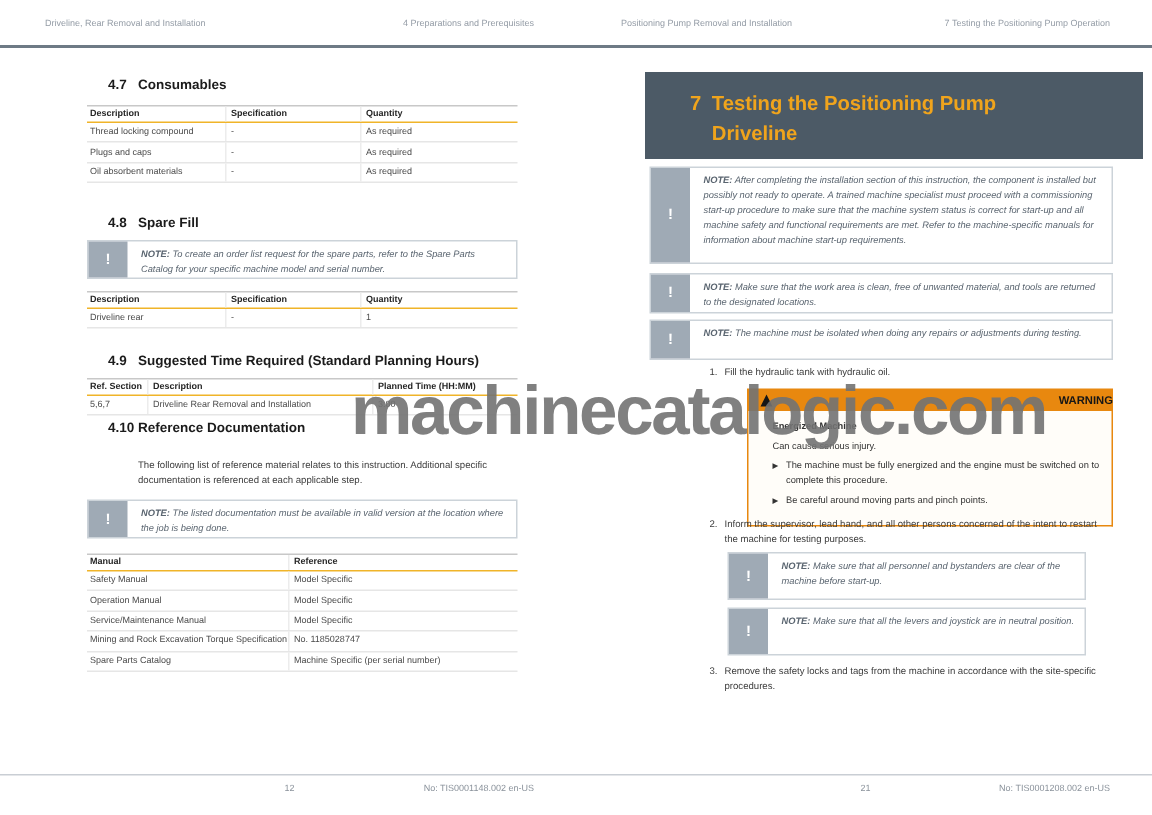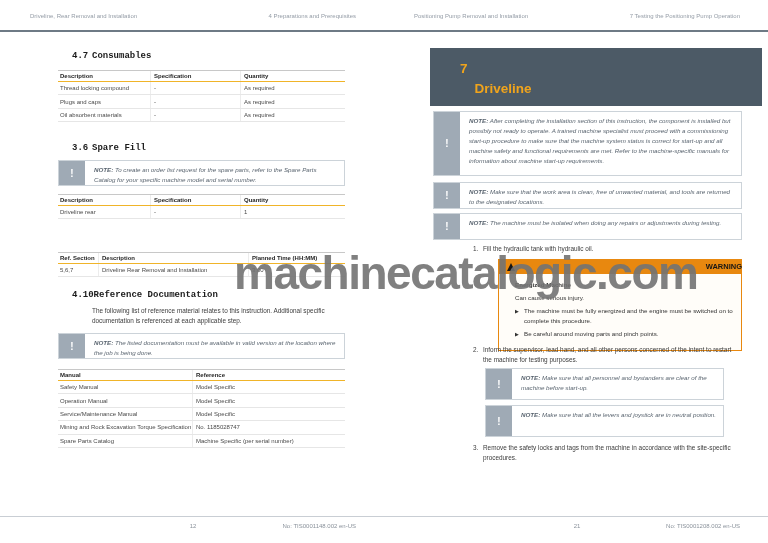--- a/index.html
+++ b/index.html
@@ -10,21 +10,21 @@
 
   .page { position:absolute; top:0; width:384px; height:543px; }
   #page-left { left:0; }
   #page-right { left:384px; }
 
   .pg-header { position:absolute; top:13px; left:30px; right:28px; display:flex; justify-content:space-between; font-size:6px; color:#949ca6; }
   .pg-footer { position:absolute; top:523px; left:30px; right:28px; font-size:6px; color:#8a929b; }
   .pg-footer .pgnum { position:absolute; left:0; right:0; text-align:center; }
   .pg-footer .docnum { position:absolute; right:0; }
 
-  .h2 { position:absolute; left:72px; font-size:9px; font-weight:bold; color:#1b1b1b; white-space:nowrap;font-family:Liberation Mono, monospace; }
+  .h2 { position:absolute; left:72px; font-size:9px; font-weight:bold; color:#1b1b1b; white-space:nowrap; }
   .h2 .num { display:inline-block; min-width:20px; }
 
   
   .tbl { position:absolute; left:58px; width:287px; font-size:6px; color:#4a4a4a; }
   .tr { display:flex; align-items:center; height:13.4px; border-bottom:1px solid #e6e6e6; }
   .tr.head { height:12px; border-top:1px solid #c8c8c8; border-bottom:1.6px solid #f0b429; font-weight:bold; color:#262626; }
   .td { padding-left:3px; overflow:hidden; white-space:nowrap; border-left:1px solid #ececec; height:100%; display:flex; align-items:center; }
   .td:first-child { border-left:none; padding-left:2px; }
   .t1c1{width:92px} .t1c2{width:90px} .t1c3{width:105px}
   .t3c1{width:40px} .t3c2{width:150px} .t3c3{width:97px}
@@ -90,56 +90,59 @@
       <div class="td t1c3">As required</div>
     </div>
     <div class="tr">
       <div class="td t1c1">Oil absorbent materials</div>
       <div class="td t1c2">-</div>
       <div class="td t1c3">As required</div>
     </div>
   </div>
 
   <div class="h2" style="top:143px">
-    <span class="num">3.6</span><span>Spare Fill</span>
+    <span class="num">4.8</span><span>Spare Fill</span>
   </div>
 
   <div class="note" style="left:58px; width:287px; top:160px; height:26px">
     <div class="icon">!</div>
     <div class="body"><span class="nl">NOTE:</span> <span>To create an order list request for the spare parts, refer to the Spare Parts Catalog for your specific machine model and serial number.</span></div>
   </div>
 
   <div class="tbl" style="top:194px">
     <div class="tr head">
       <div class="td t1c1">Description</div>
       <div class="td t1c2">Specification</div>
       <div class="td t1c3">Quantity</div>
     </div>
     <div class="tr">
       <div class="td t1c1">Driveline rear</div>
       <div class="td t1c2">-</div>
       <div class="td t1c3">1</div>
     </div>
   </div>
 
+  <div class="h2" style="top:235px">
+    <span class="num">4.9</span><span>Suggested Time Required (Standard Planning Hours)</span>
+  </div>
 
   <div class="tbl" style="top:252px">
     <div class="tr head">
       <div class="td t3c1">Ref. Section</div>
       <div class="td t3c2">Description</div>
       <div class="td t3c3">Planned Time (HH:MM)</div>
     </div>
     <div class="tr">
       <div class="td t3c1">5,6,7</div>
       <div class="td t3c2">Driveline Rear Removal and Installation</div>
       <div class="td t3c3">3:00</div>
     </div>
   </div>
 
-  <div class="h2" style="top:290px">
+  <div class="h2" style="top:280px">
     <span class="num">4.10</span><span>Reference Documentation</span>
   </div>
 
   <div class="para" style="top:306px">The following list of reference material relates to this instruction. Additional specific documentation is referenced at each applicable step.</div>
 
   <div class="note" style="left:58px; width:287px; top:333px; height:26px">
     <div class="icon">!</div>
     <div class="body"><span class="nl">NOTE:</span> <span>The listed documentation must be available in valid version at the location where the job is being done.</span></div>
   </div>
 
@@ -178,21 +181,21 @@
 
 <section class="page" id="page-right">
   <div class="pg-header">
     <span>Positioning Pump Removal and Installation</span>
     <span>7 Testing the Positioning Pump Operation</span>
   </div>
 
   <div class="banner">
     <span class="bnum">7</span>
     <span>
-      <br>
+      <span>Testing the Positioning Pump</span><br>
       <span>Driveline</span>
     </span>
   </div>
 
   <div class="note" style="left:49px; width:309px; top:111px; height:65px">
     <div class="icon">!</div>
     <div class="body"><span class="nl">NOTE:</span> <span>After completing the installation section of this instruction, the component is installed but possibly not ready to operate. A trained machine specialist must proceed with a commissioning start-up procedure to make sure that the machine system status is correct for start-up and all machine safety and functional requirements are met. Refer to the machine-specific manuals for information about machine start-up requirements.</span></div>
   </div>
 
   <div class="note" style="left:49px; width:309px; top:182px; height:27px">

